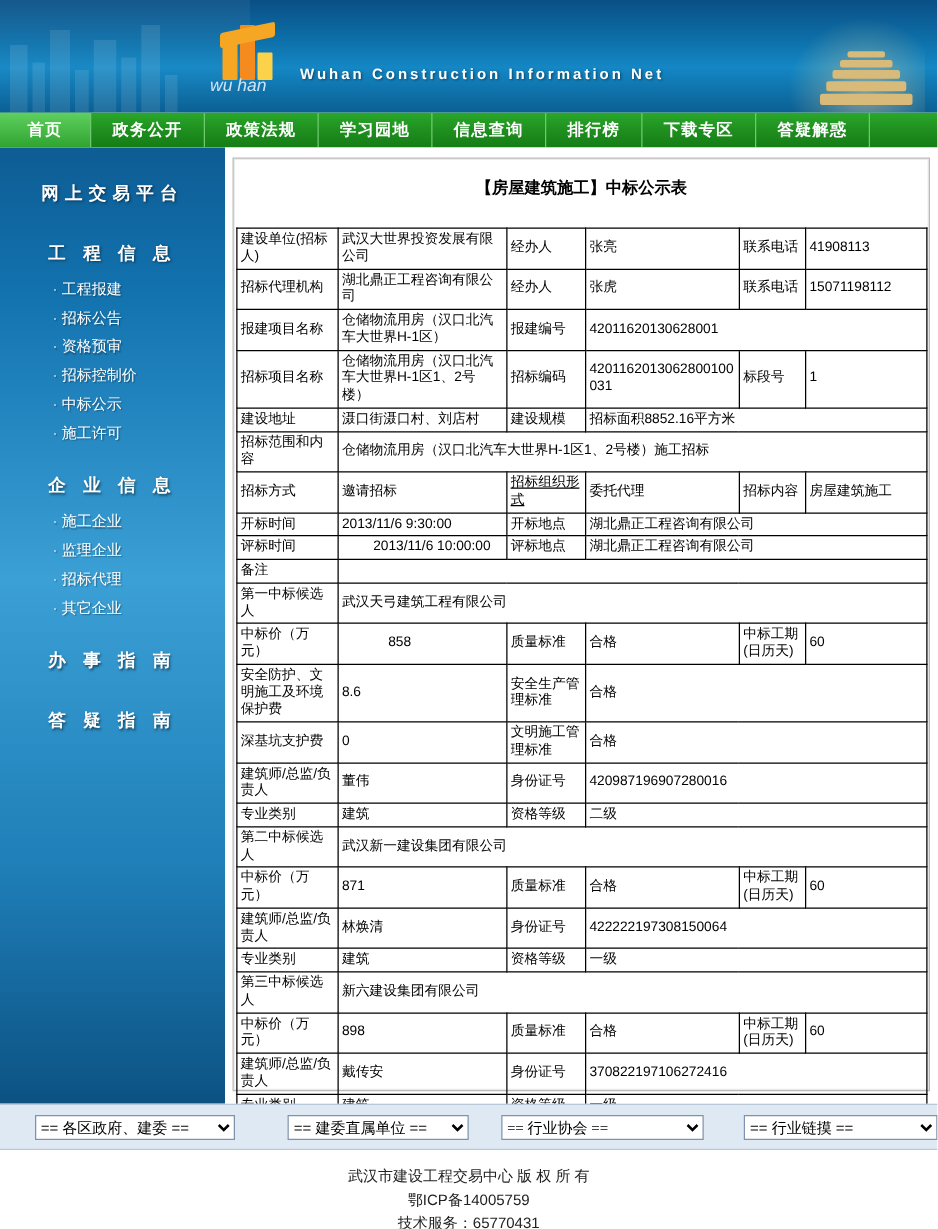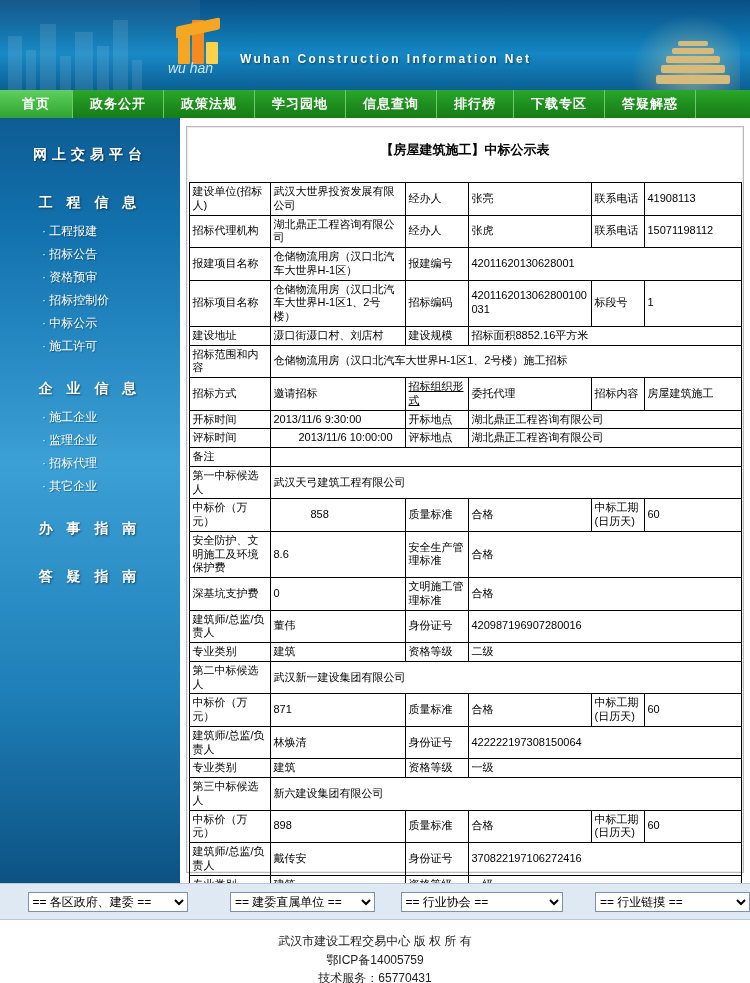--- a/index.html
+++ b/index.html
@@ -367,21 +367,21 @@
   </div>
 
   <div class="sel-bar" id="sel-bar">
       <div class="sel-cell">
         <select style="width: 160px;"><option>== 各区政府、建委 ==</option></select>
       </div>
       <div class="sel-cell">
         <select style="width: 145px;"><option>== 建委直属单位 ==</option></select>
       </div>
       <div class="sel-cell">
-        <select style="width: 162px;"><option>== 行业协会 ==</option></select>
+        <select style="width: 162px; font-family: Liberation Serif, serif;"><option>== 行业协会 ==</option></select>
       </div>
       <div class="sel-cell">
         <select style="width: 155px;"><option>== 行业链摸 ==</option></select>
       </div>
     </div>
 
   <div class="footer">
     <div>武汉市建设工程交易中心         版  权  所  有</div>
     <div>鄂ICP备14005759</div>
     <div>技术服务：65770431</div>

